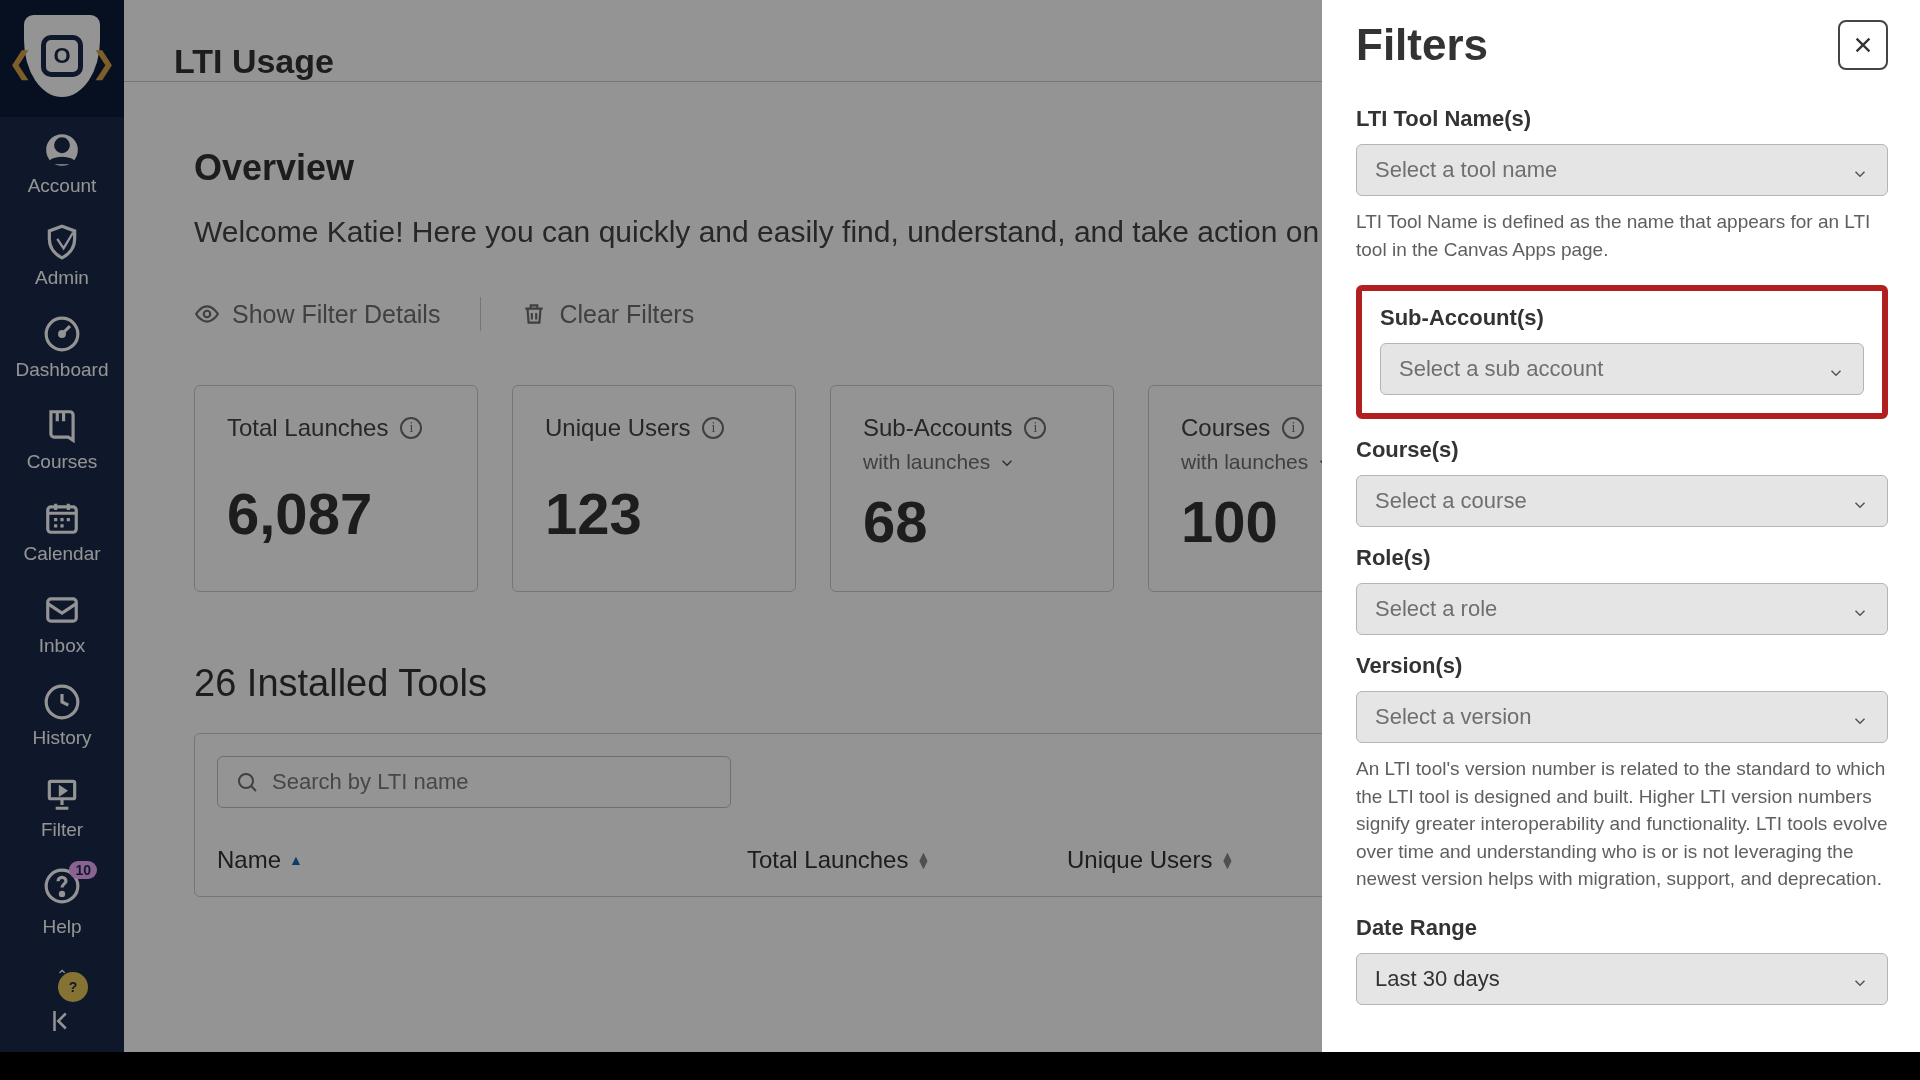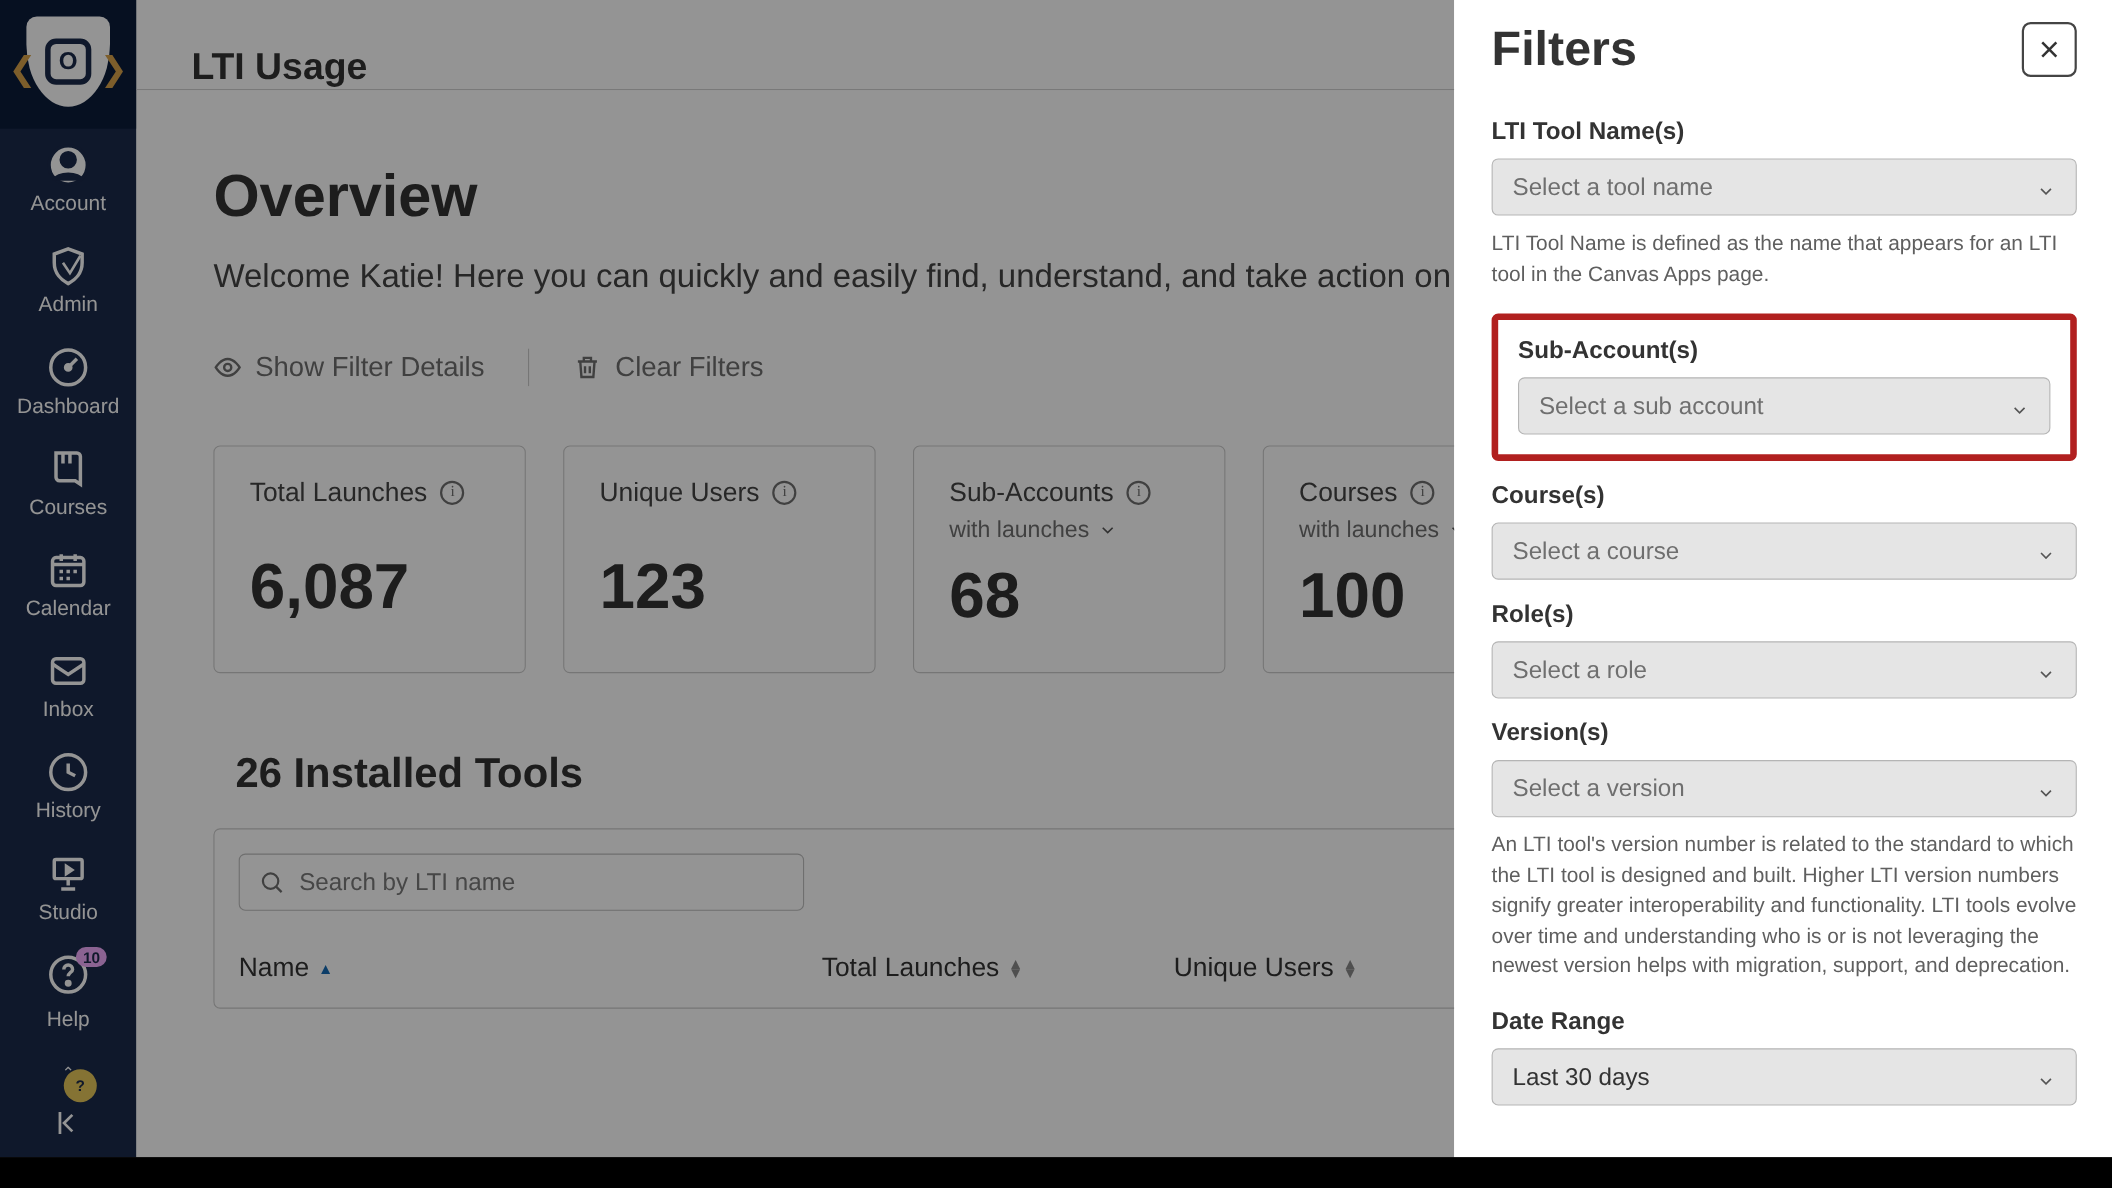--- a/index.html
+++ b/index.html
@@ -29,36 +29,36 @@
   .mini-toggle .caret { font-size:14px; line-height:10px; }
   .collapse-btn { width:124px; height:46px; display:flex; align-items:center; justify-content:center; color:#fff; cursor:pointer; }
   .collapse-btn svg{ width:30px; height:30px; stroke:#fff; fill:none; stroke-width:2;}
 
   
   .topbar { position:absolute; left:124px; top:0; right:0; height:82px; border-bottom:1px solid #ccc; display:flex; align-items:flex-end; padding:0 50px; background:#fff; }
   .topbar h1 { font-size:34px; font-weight:700; color:#333; }
 
   
   .main { position:absolute; left:124px; top:82px; right:0; bottom:0; padding:65px 70px 0 70px; color:#333; background:#fff; }
-  .overview-h { font-size:54px; font-weight:700; margin-bottom:26px; }
+  .overview-h { font-size:36px; font-weight:700; margin-bottom:26px; }
   .welcome { font-size:30px; color:#444; margin-bottom:48px; }
 
   .filter-row { display:flex; align-items:center; gap:40px; margin-bottom:54px; }
   .link-btn { display:flex; align-items:center; gap:12px; font-size:25px; color:#6f6f6f; cursor:pointer; background:none; border:none; }
   .link-btn svg{ width:26px; height:26px; stroke:#6f6f6f; fill:none; stroke-width:2;}
   .vdiv { width:1px; height:34px; background:#ccc; }
 
   .cards { display:flex; gap:34px; margin-bottom:70px; }
   .card { border:1px solid #ccc; border-radius:6px; padding:28px 32px 36px; min-width:284px; }
   .card-head { display:flex; align-items:center; gap:12px; font-size:24px; color:#444; margin-bottom:8px;}
   .info-icon{ width:22px; height:22px; border:2px solid #6f6f6f; border-radius:50%; display:inline-flex; align-items:center; justify-content:center; font-size:14px; color:#6f6f6f; font-family:serif; }
   .card-sub { display:flex; align-items:center; gap:8px; font-size:21px; color:#6f6f6f; margin-bottom:14px; cursor:pointer;}
   .card-value { font-size:58px; font-weight:700; color:#333; }
 
-  .tools-h { font-size:38px; font-weight:700; margin-bottom:28px;margin-left:20px; }
+  .tools-h { font-size:38px; font-weight:400; margin-bottom:28px; }
   .tools-box { border:1px solid #ccc; border-radius:6px; padding:22px 22px 0; }
   .search-wrap { position:relative; width:514px; margin-bottom:28px; }
   .search-wrap svg{ position:absolute; left:18px; top:14px; width:24px; height:24px; stroke:#6f6f6f; fill:none; stroke-width:2;}
   .search-input{ width:100%; height:52px; border:1px solid #bfbfbf; border-radius:6px; padding-left:54px; font-size:22px; color:#444; }
   .search-input::placeholder{color:#7a7a7a;}
   .thead { display:flex; font-size:24px; color:#333; padding:10px 0 22px; }
   .th { display:flex; align-items:center; gap:8px; cursor:pointer; }
   .th .sort{ font-size:14px; color:#888; line-height:8px; display:flex; flex-direction:column;}
   .th .sort.asc{ color:#156ab3; }
   .th-name{ width:530px;} .th-launches{ width:320px;} .th-users{ width:300px;}
@@ -149,21 +149,21 @@
           <circle cx="12" cy="12" r="10"></circle>
           <path d="M12 7v5l4 2"></path>
         </svg>
       <span class="nav-label">History</span>
     </div>
     <div class="nav-item">
       <svg viewBox="0 0 24 24">
           <rect x="4" y="4" width="16" height="11" rx="1"></rect>
           <path d="M12 15v4M8 21h8M11 8l3 2-3 2z" fill="#fff"></path>
         </svg>
-      <span class="nav-label">Studio</span>
+      <span class="nav-label">Filter</span>
     </div>
     <div class="nav-item">
       <div class="badge-wrap">
         <svg viewBox="0 0 24 24">
             <circle cx="12" cy="12" r="10"></circle>
             <path d="M9.5 9a2.5 2.5 0 115 0c0 1.5-2.5 2-2.5 4"></path>
             <circle cx="12" cy="17" r="1" fill="#fff"></circle>
           </svg>
         <span class="count-badge">10</span>
       </div>

